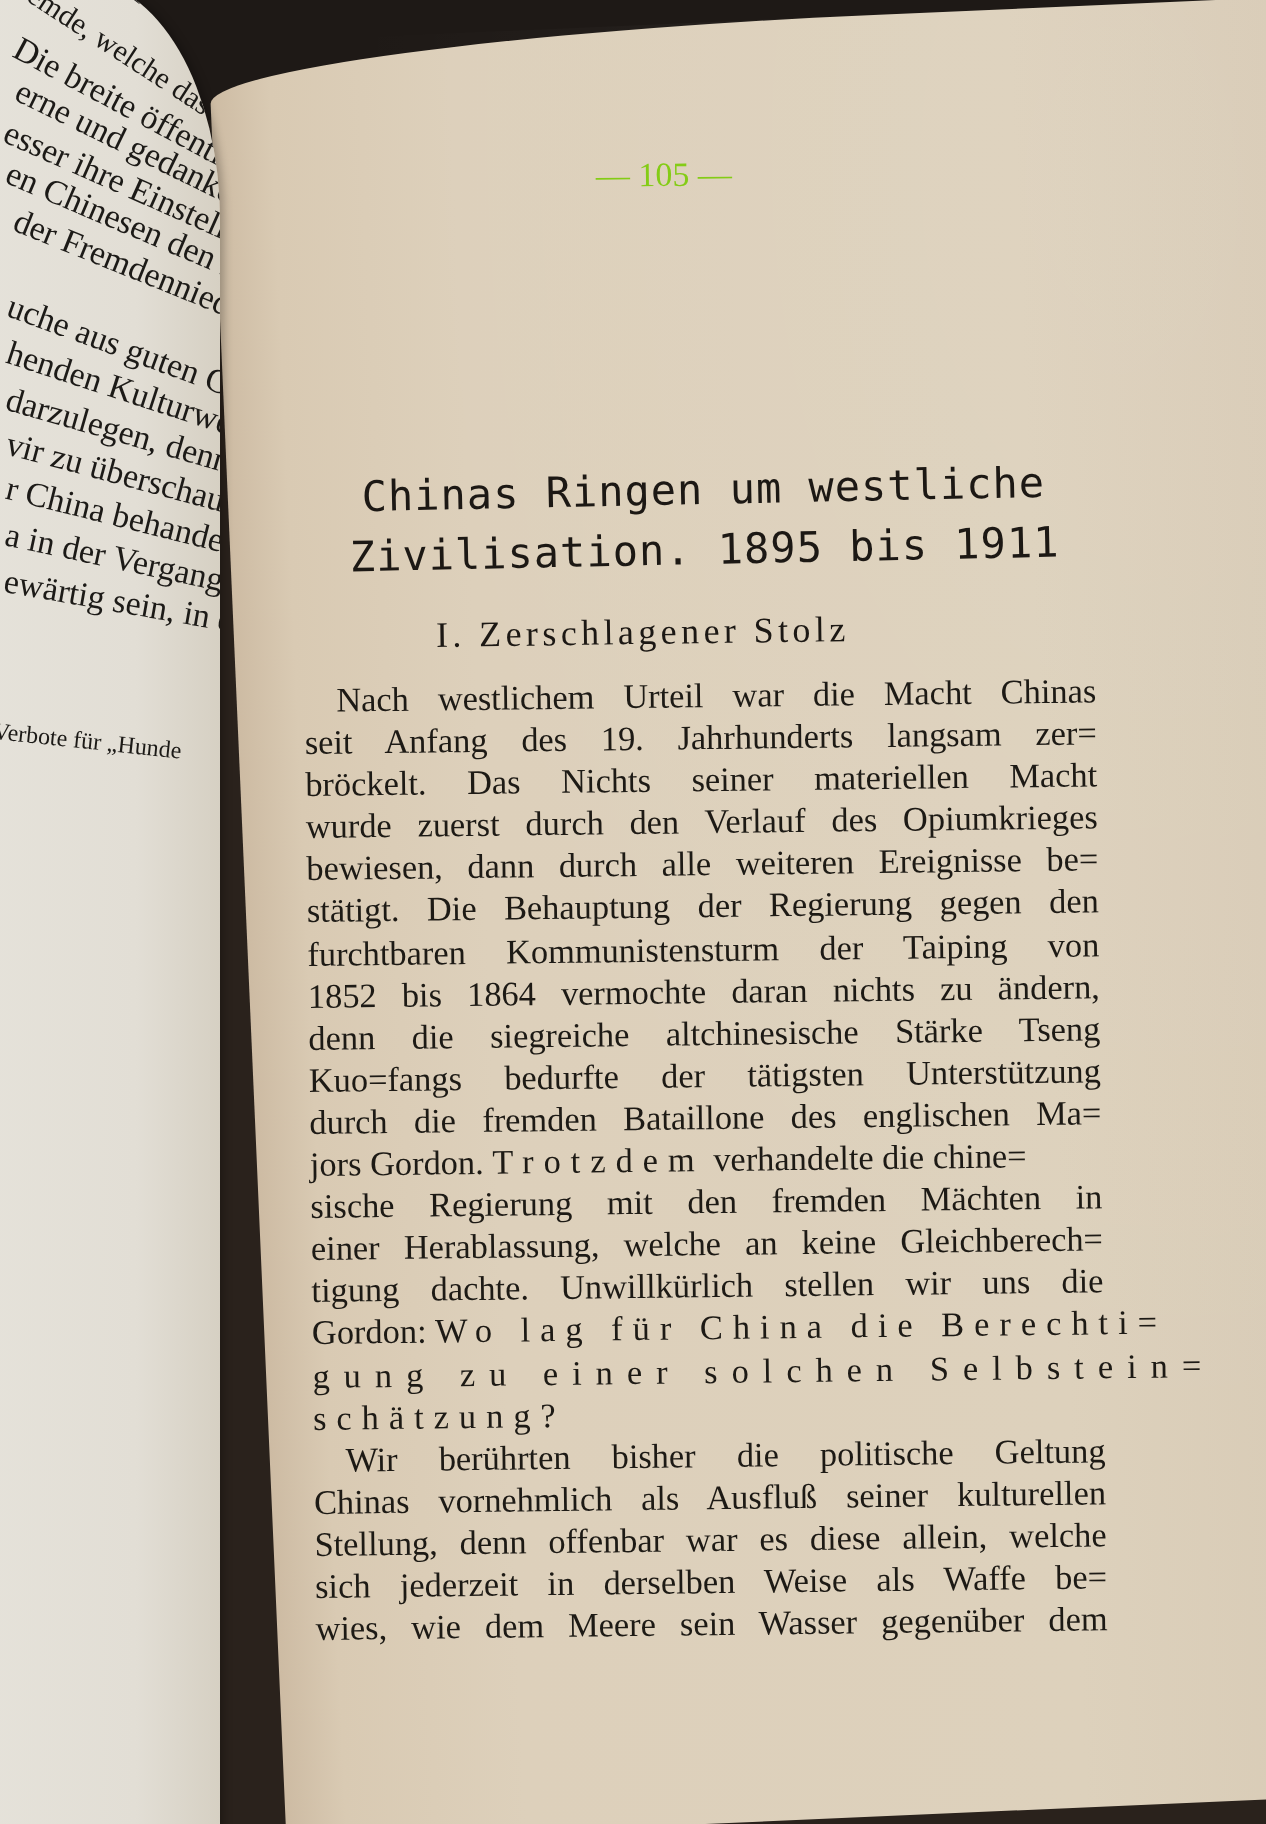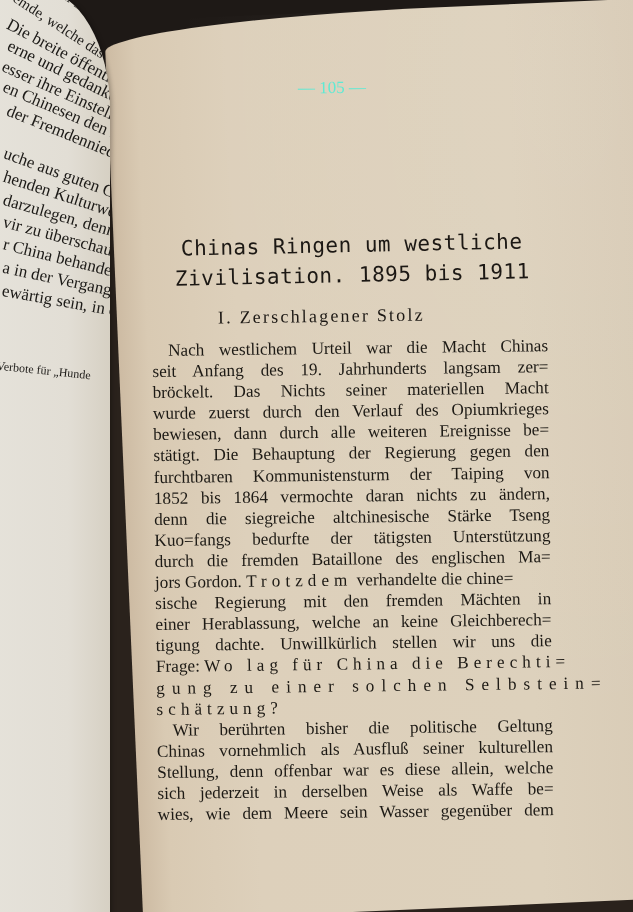--- a/index.html
+++ b/index.html
@@ -54,21 +54,21 @@
     .left-line.l13 { transform: rotate(10deg) translate(4px,-18px); }
     .left-line.fn { font-size: 12px; transform: rotate(6deg) translate(-20px,6px); }
     .left-line.fn2 { font-size: 12px; transform: rotate(5deg) translate(-20px,2px); }
 
     .content {
       position: absolute; left: 152px; top: 72px; width: 400px;
       color: #1d1a16; z-index: 2;
     }
     .page-number {
       position: absolute; left: 146px; top: 6px;
-      font-family: "Liberation Serif", serif; font-size: 17px; color: #5eead4;
+      font-family: "Liberation Serif", serif; font-size: 17px; color: #84cc16;
       transform: rotate(-0.6deg);
     }
     .chapter-title {
       position: absolute; left: 20px; top: 158px; width: 360px; text-align: center;
       font-family: "DejaVu Sans Mono", monospace; font-size: 21px; line-height: 30px;
       letter-spacing: 0.5px; color: #1c1814;
       transform: rotate(-1.2deg);
     }
     .section-title {
       position: absolute; left: 66px; top: 234px;
@@ -117,21 +117,21 @@
     <span class="body-line">durch die fremden Bataillone des englischen Ma=</span>
     <span class="body-line" style="text-align-last:left;">
       <span>jors Gordon.</span>
       <span class="spaced">Trotzdem</span>
       <span>verhandelte die chine=</span>
     </span>
     <span class="body-line">sische Regierung mit den fremden Mächten in</span>
     <span class="body-line">einer Herablassung, welche an keine Gleichberech=</span>
     <span class="body-line">tigung dachte. Unwillkürlich stellen wir uns die</span>
     <span class="body-line" style="text-align-last:left;">
-      <span>Frage:</span>
+      <span>Gordon:</span>
       <span class="spaced">Wo lag für China die Berechti=</span>
     </span>
     <span class="body-line spaced-wide">gung zu einer solchen Selbstein=</span>
     <span class="body-line last spaced">schätzung?</span>
     <span class="body-line indent">Wir berührten bisher die politische Geltung</span>
     <span class="body-line">Chinas vornehmlich als Ausfluß seiner kulturellen</span>
     <span class="body-line">Stellung, denn offenbar war es diese allein, welche</span>
     <span class="body-line">sich jederzeit in derselben Weise als Waffe be=</span>
     <span class="body-line">wies, wie dem Meere sein Wasser gegenüber dem</span>
   </div>

